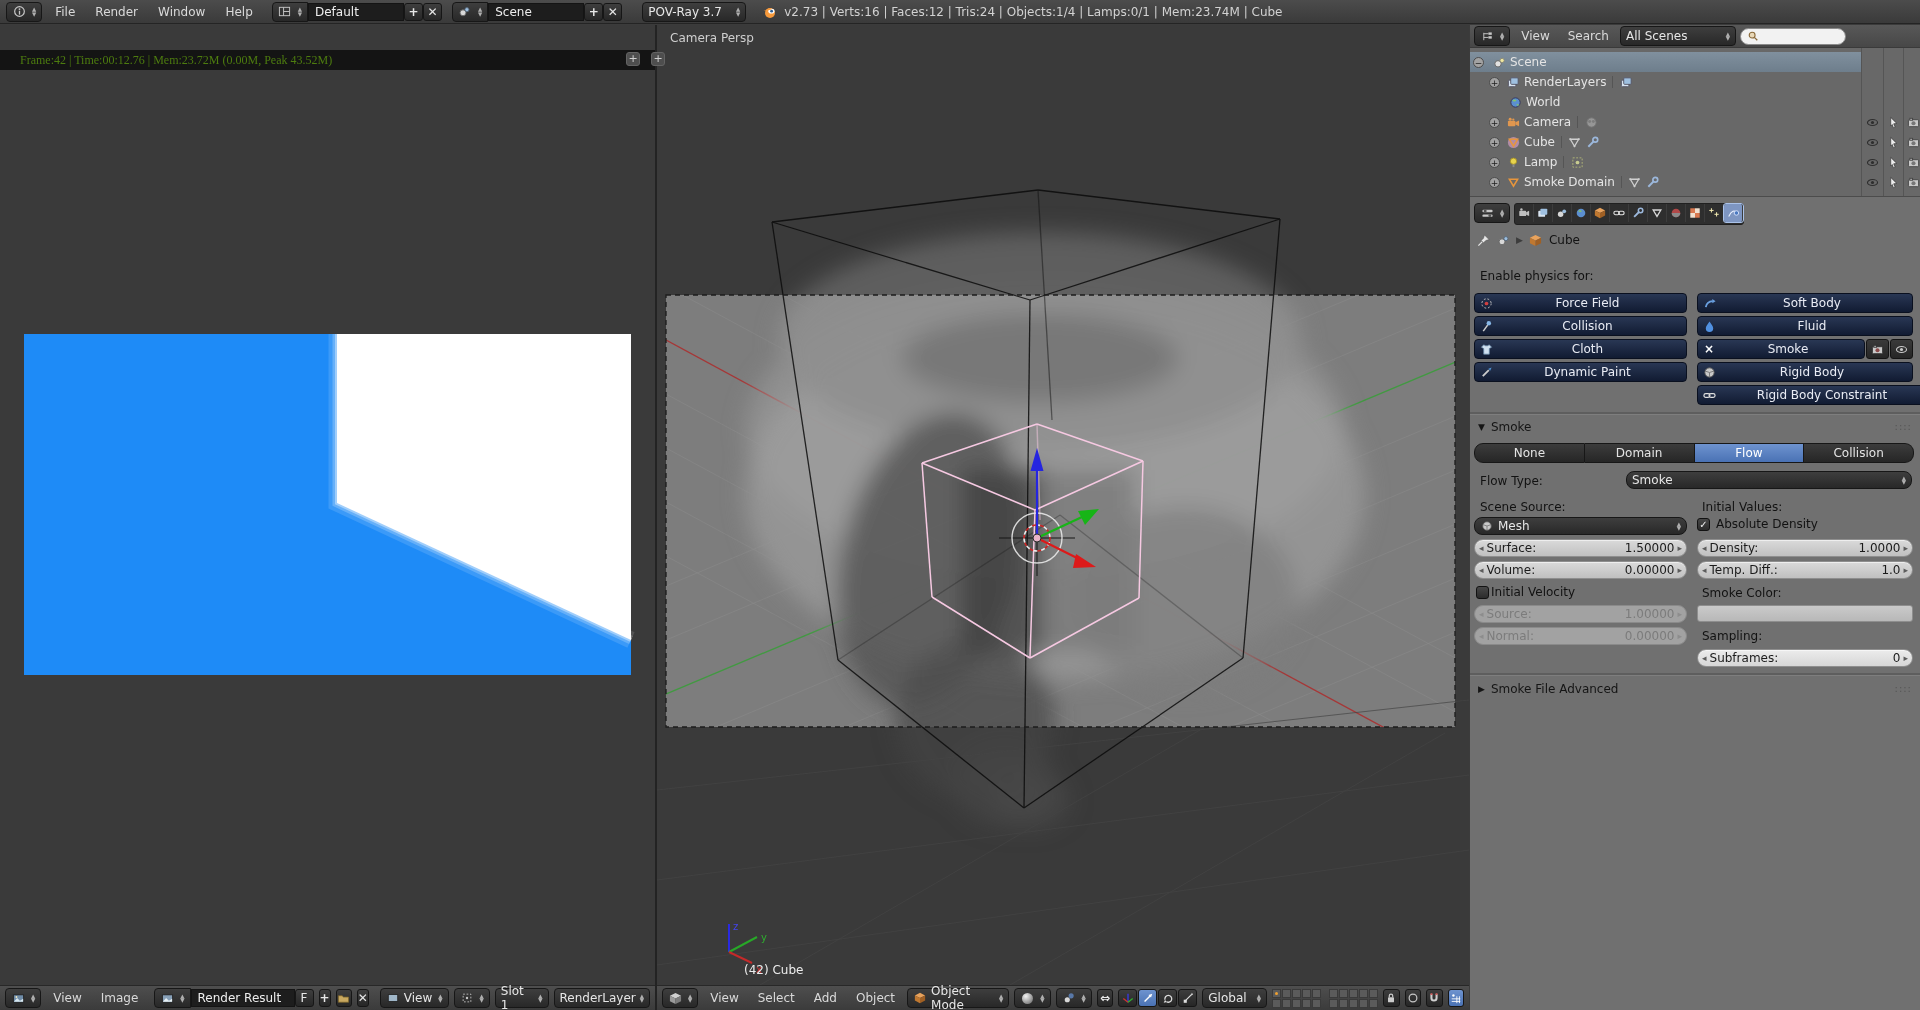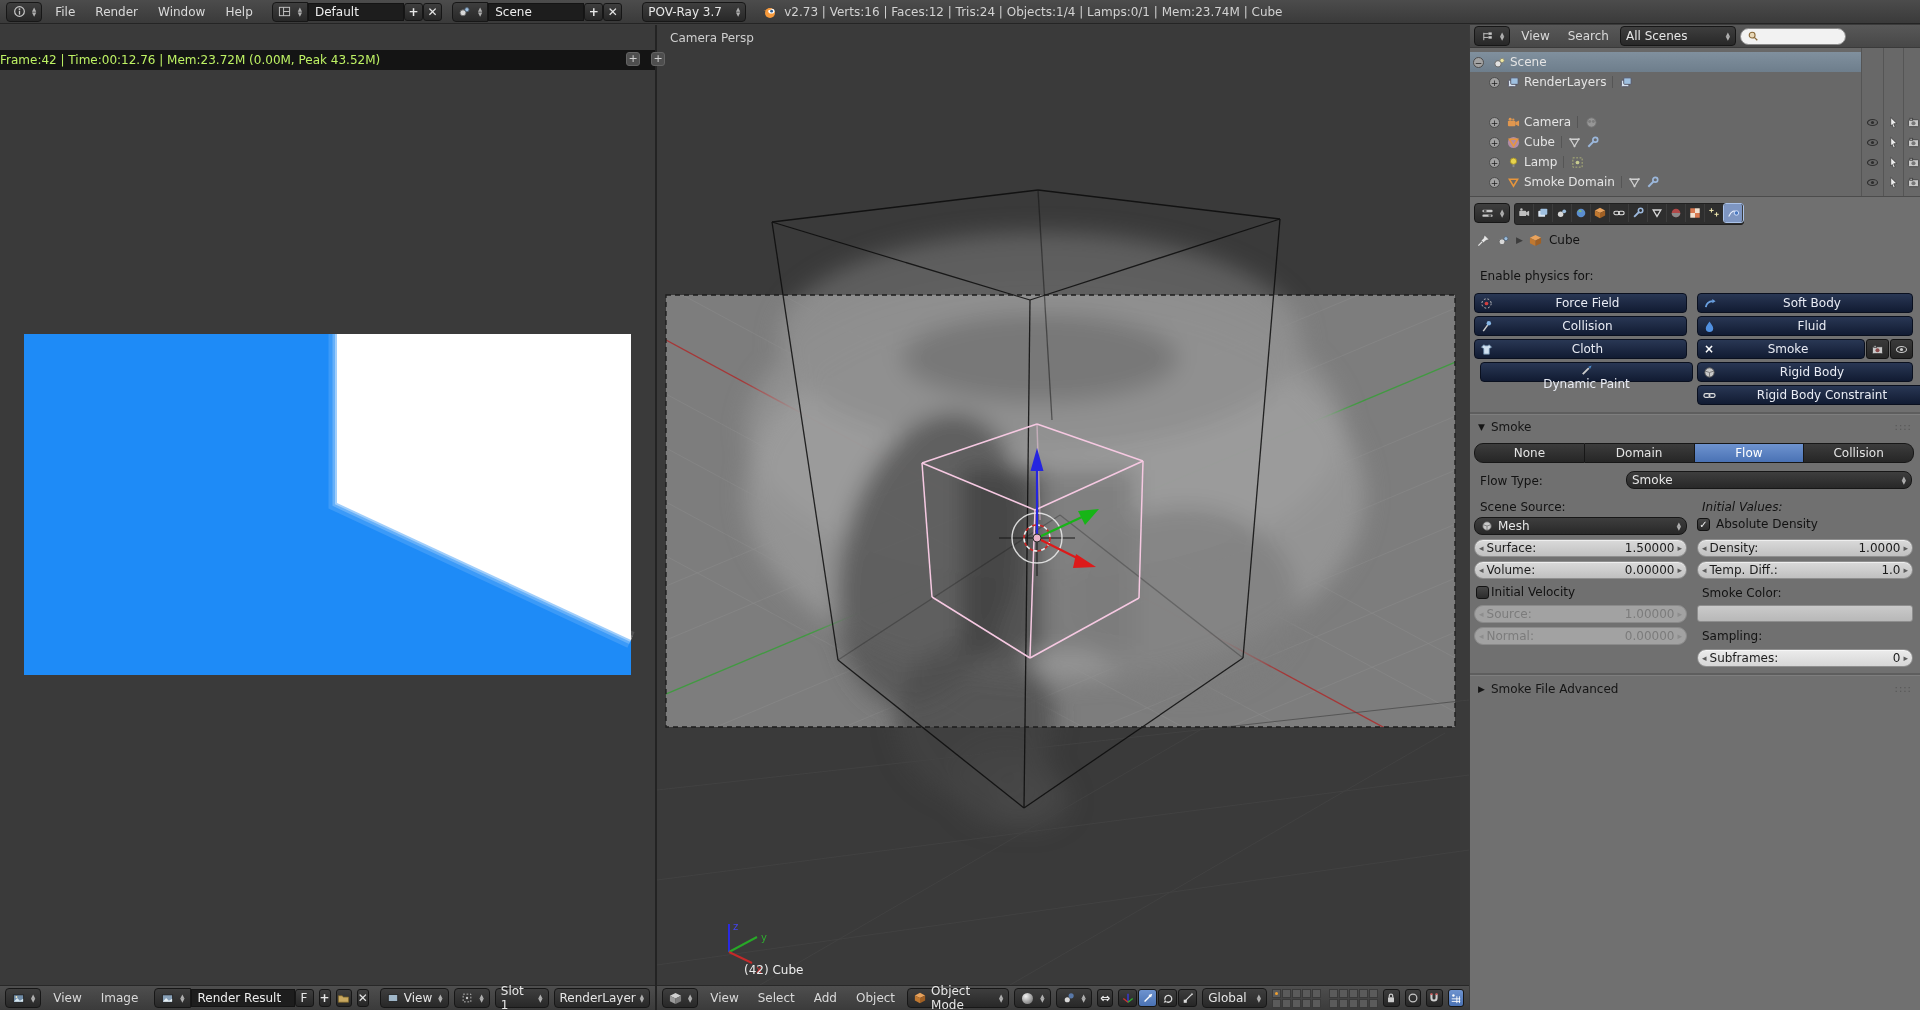--- a/index.html
+++ b/index.html
@@ -66,22 +66,22 @@
     color:#eee;font-size:10px;line-height:11px;text-align:center;flex:none;box-sizing:border-box;}
   .groove{position:absolute;left:0;width:100%;height:2px;background:#5e5e5e;border-bottom:1px solid #7e7e7e;}
   .dots{position:absolute;right:8px;color:#565656;font-size:10px;letter-spacing:1px;}
   .phdr{color:#151515;}
   .expand-plus{position:absolute;width:14px;height:14px;background:#4e4e4e;border:1px solid #636363;border-radius:3px;
     color:#cfcfcf;font-size:11px;line-height:12px;text-align:center;box-sizing:border-box;}
   .layers{display:grid;grid-template-columns:repeat(5,9px);grid-auto-rows:9px;gap:1px;}
   .lcell{background:#5b5b5b;border:1px solid #3a3a3a;box-sizing:border-box;position:relative;}
   .lcell.dot::after{content:"";position:absolute;left:2px;top:2px;width:3px;height:3px;border-radius:50%;background:#f0a030;}
   .press{background:linear-gradient(#6e93cf,#4a72b4)!important;}
-  .infobar{left:0;top:25px;width:655px;height:20px;background:#141414;color:#bef264;display:flex;align-items:center;
-    padding:0 0;box-sizing:border-box;font-size:12px;}
+  .infobar{left:0;top:25px;width:655px;height:20px;background:#141414;color:#4d7c0f;display:flex;align-items:center;
+    padding:0 20px;box-sizing:border-box;font-size:12px;font-family:Liberation Serif, serif;}
   .vplabel{color:#cfcfcf;}
 </style>
 </head>
 <body>
 
 <div id="screen">
 
   <div class="abs topbar">
     <span class="dd">
       <span class="ic">
@@ -527,20 +527,30 @@
       </span>
       <span class="olabel">RenderLayers</span>
       <span class="osep"></span>
       <span class="ic">
         <svg width="13" height="13" viewBox="0 0 14 14">
             <rect x="1.5" y="4.5" width="8" height="7" rx="1" fill="#d8e4f0" stroke="#556"></rect>
             <rect x="4" y="2" width="8" height="7" rx="1" fill="#9fc0e0" stroke="#556"></rect>
           </svg>
       </span>
     </div>
+    <div class="orow" style="top:67px;">
+      <span class="ic" style="margin-left:38px;">
+        <svg width="13" height="13" viewBox="0 0 14 14">
+            <circle cx="7" cy="7" r="5" fill="#5b8fd0" stroke="#335"></circle>
+            <path d="M3.6 5 q2 -2.2 4.4 -0.4 q-1 2.4 -4.4 0.4 Z" fill="#86c468"></path>
+            <path d="M8 9 q2 -1 2.6 1 q-1.6 1.6 -2.6 -1 Z" fill="#86c468"></path>
+          </svg>
+      </span>
+      <span class="olabel">World</span>
+    </div>
     <div class="orow" style="top:87px;">
       <span class="exp" style="margin-left:19px;">+</span>
       <span class="ic" style="margin-left:6px;">
         <svg width="13" height="13" viewBox="0 0 14 14">
             <rect x="1" y="5" width="8" height="6" rx="1" fill="#e0974f"></rect>
             <polygon points="9,6.8 13,4.8 13,11 9,9.2" fill="#e0974f"></polygon>
             <circle cx="3.4" cy="3.6" r="1.6" fill="#e0974f"></circle>
             <circle cx="6.8" cy="3.8" r="1.2" fill="#e0974f"></circle>
           </svg>
       </span>
@@ -834,21 +844,21 @@
       <span class="cap">Collision</span>
     </div>
     <div class="abs pbtn" style="left:4px;top:142px;width:213px;">
       <span class="ic">
           <svg width="13" height="13" viewBox="0 0 14 14">
             <path d="M4 2 L6 3 H8 L10 2 L12.5 4.5 L10 6 V12 H4 V6 L1.5 4.5 Z" fill="#cfe0f0" stroke="#6888a8" stroke-width="0.8"></path>
           </svg>
         </span>
       <span class="cap">Cloth</span>
     </div>
-    <div class="abs pbtn" style="left:10px;top:165px;width:213px;flex-direction:column;">
+    <div class="abs pbtn" style="left:4px;top:165px;width:213px;">
       <span class="ic">
           <svg width="13" height="13" viewBox="0 0 14 14">
             <line x1="3" y1="11" x2="9.5" y2="4.5" stroke="#cccccc" stroke-width="2"></line>
             <path d="M9 3 l3.5 -1.5 -1.5 3.5 Z" fill="#5090d0"></path>
           </svg>
         </span>
       <span class="cap">Dynamic Paint</span>
     </div>
 
     <div class="abs pbtn" style="left:227px;top:96px;width:216px;">
@@ -921,21 +931,21 @@
       <span class="segbtn">Collision</span>
     </div>
 
     <div class="abs plabel" style="left:10px;top:277px;">Flow Type:</div>
     <div class="abs dd lt" style="left:156px;top:274px;width:286px;box-sizing:border-box;">
       <span>Smoke</span>
       <span class="spin" style="margin-left:auto">▲<span>▼</span></span>
     </div>
 
     <div class="abs plabel" style="left:10px;top:303px;">Scene Source:</div>
-    <div class="abs plabel" style="left:232px;top:303px;font-style:italic;">Initial Values:</div>
+    <div class="abs plabel" style="left:232px;top:303px;">Initial Values:</div>
 
     <div class="abs dd lt" style="left:4px;top:320px;width:213px;box-sizing:border-box;">
       <span class="ic">
         <svg width="12" height="12" viewBox="0 0 14 14">
             <circle cx="7" cy="7" r="5" fill="#c8c8c8" stroke="#555"></circle>
             <path d="M2.5 5.5 L7 7 L11.5 5.5 M7 7 V12" stroke="#777" fill="none"></path>
           </svg>
       </span>
       <span>Mesh</span>
       <span class="spin" style="margin-left:auto">▲<span>▼</span></span>

